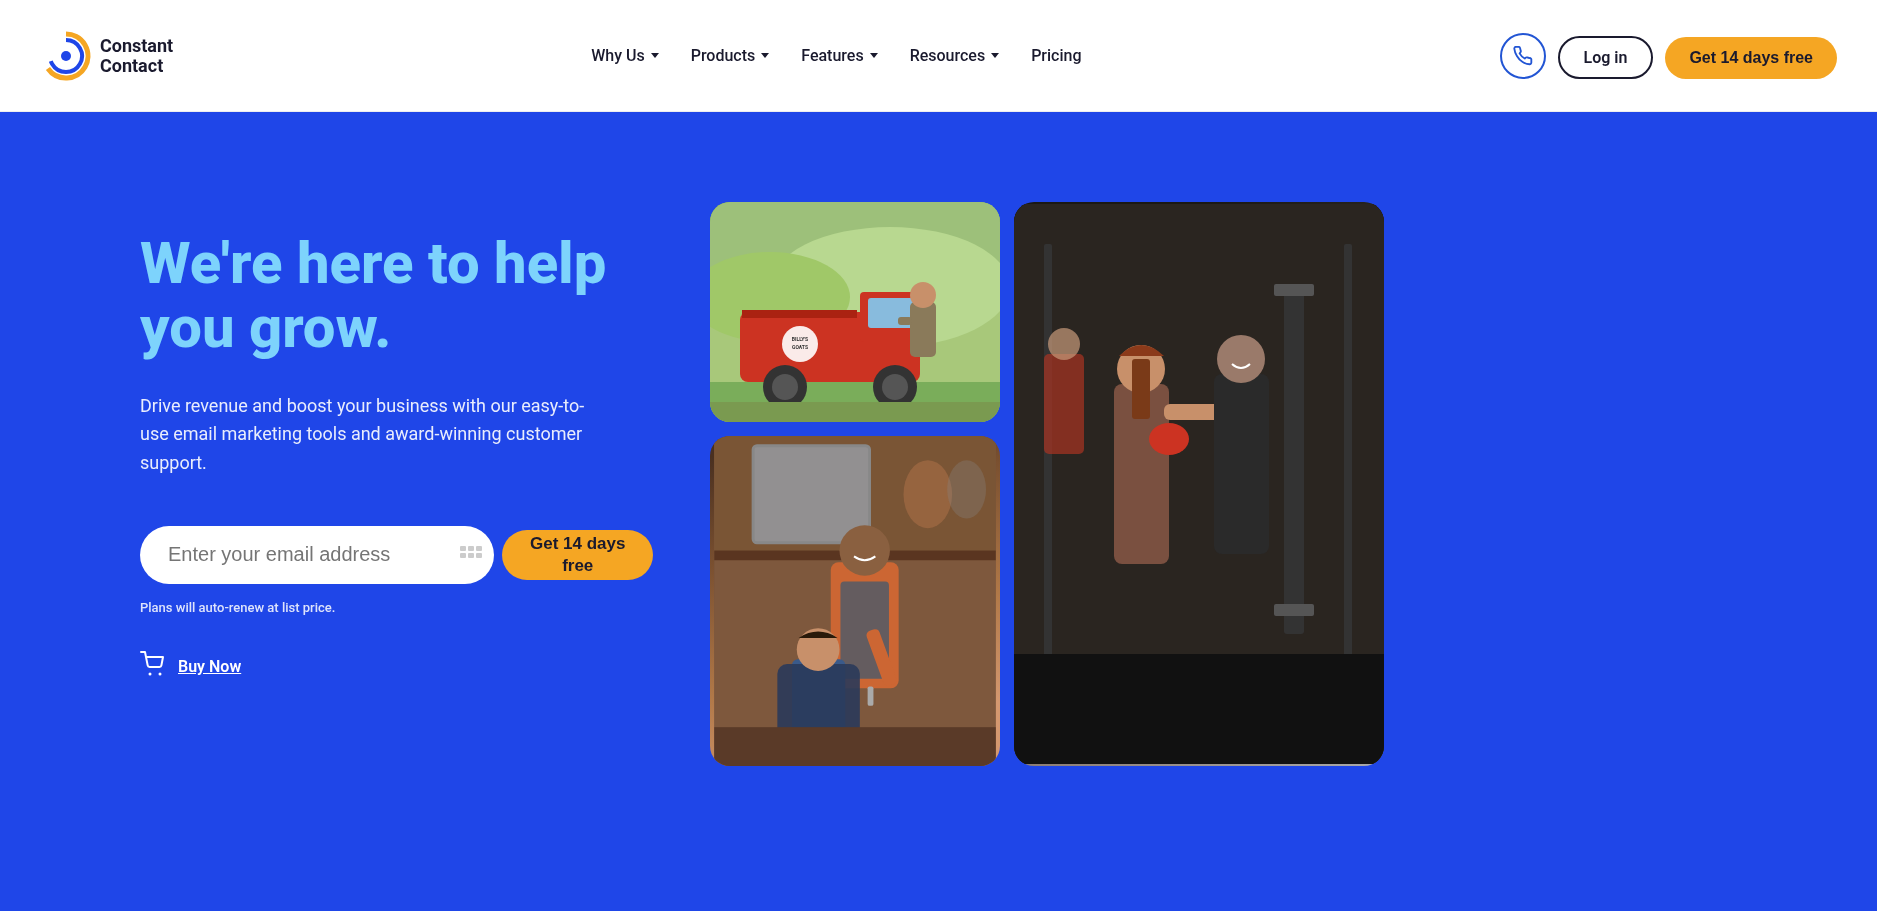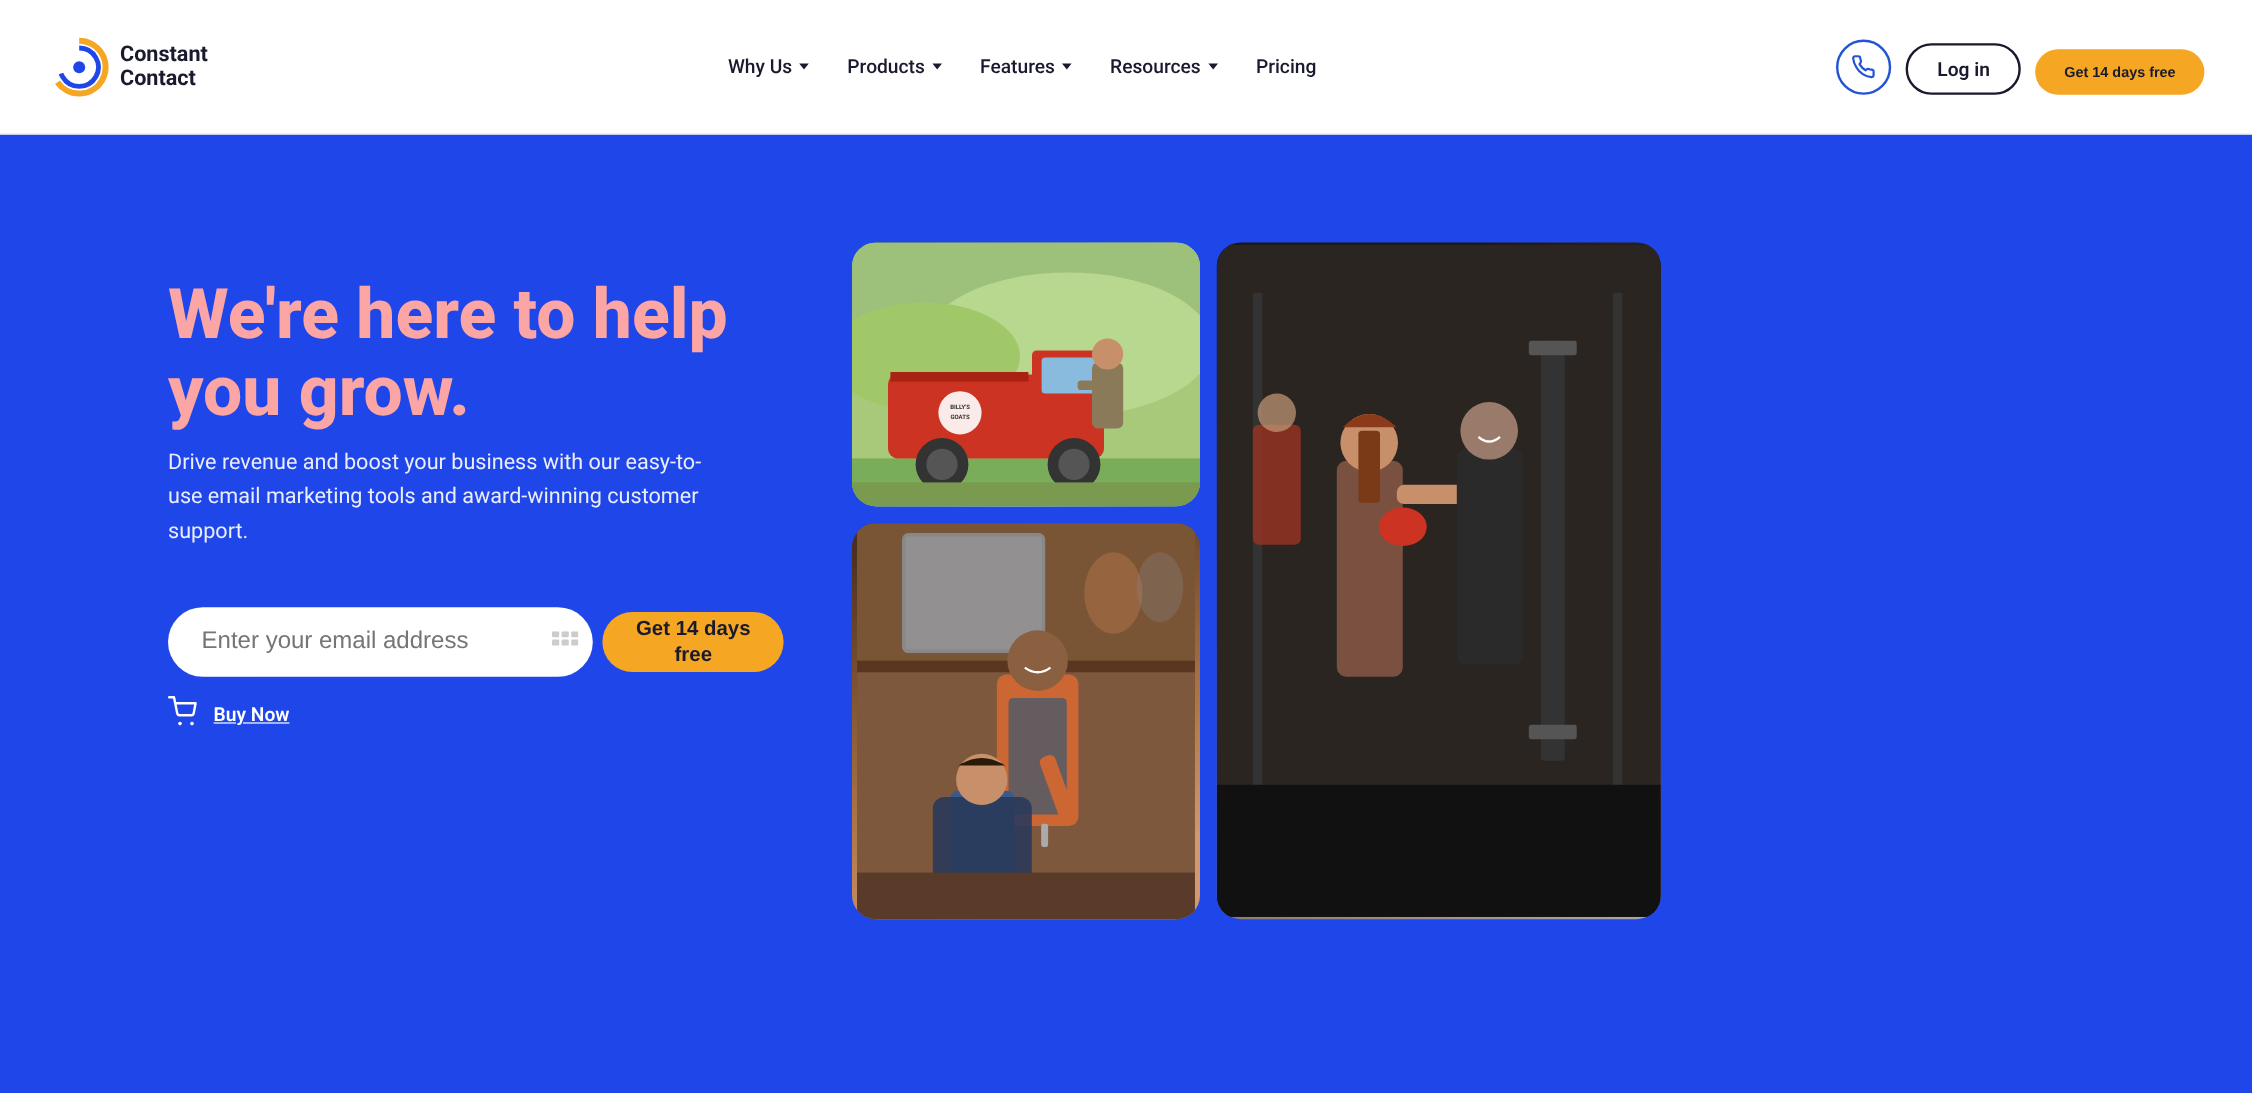--- a/index.html
+++ b/index.html
@@ -98,21 +98,21 @@
       cursor: pointer;
       text-decoration: none;
       display: flex;
       align-items: center;
     }
     .btn-cta-nav {
       padding: 12px 24px;
       border-radius: 50px;
       border: none;
       background: #f5a623;
-      font-size: 12px;
+      font-size: 16px;
       font-weight: 700;
       color: #1a1a2e;
       cursor: pointer;
       white-space: nowrap;
     }
 
     
     .hero {
       background: #1f46e8;
       min-height: 820px;
@@ -124,22 +124,22 @@
     }
     .hero-left {
       flex: 0 0 520px;
       color: #fff;
       padding-top: 40px;
     }
     .hero-title {
       font-size: 58px;
       font-weight: 800;
       line-height: 1.1;
-      margin-bottom: 12px;
-      color: #fca5a5;
+      margin-bottom: 32px;
+      color: #7dd3fc;
     }
     .hero-subtitle {
       font-size: 18px;
       font-weight: 400;
       line-height: 1.6;
       color: rgba(255,255,255,0.9);
       margin-bottom: 48px;
       max-width: 460px;
     }
     .hero-form {
@@ -329,20 +329,21 @@
           <rect x="0" y="7" width="6" height="5" rx="1" fill="#ccc"></rect>
           <rect x="8" y="7" width="6" height="5" rx="1" fill="#ccc"></rect>
           <rect x="16" y="7" width="6" height="5" rx="1" fill="#ccc"></rect>
         </svg>
       </div>
       <button class="btn-cta-hero">
         <span>Get 14 days<br>free</span>
       </button>
     </div>
 
+    <p class="hero-disclaimer">Plans will auto-renew at list price.</p>
 
     <div class="hero-buy-now">
       <span class="cart-icon">
         <svg width="28" height="26" viewBox="0 0 28 26" fill="none" stroke="#fff" stroke-width="2" stroke-linecap="round" stroke-linejoin="round">
           <path d="M1 1h4l2.68 13.39a2 2 0 0 0 2 1.61h9.72a2 2 0 0 0 2-1.61L23 6H6"></path>
           <circle cx="10" cy="23" r="1.5" fill="#fff" stroke="none"></circle>
           <circle cx="20" cy="23" r="1.5" fill="#fff" stroke="none"></circle>
         </svg>
       </span>
       <span>Buy Now</span>

